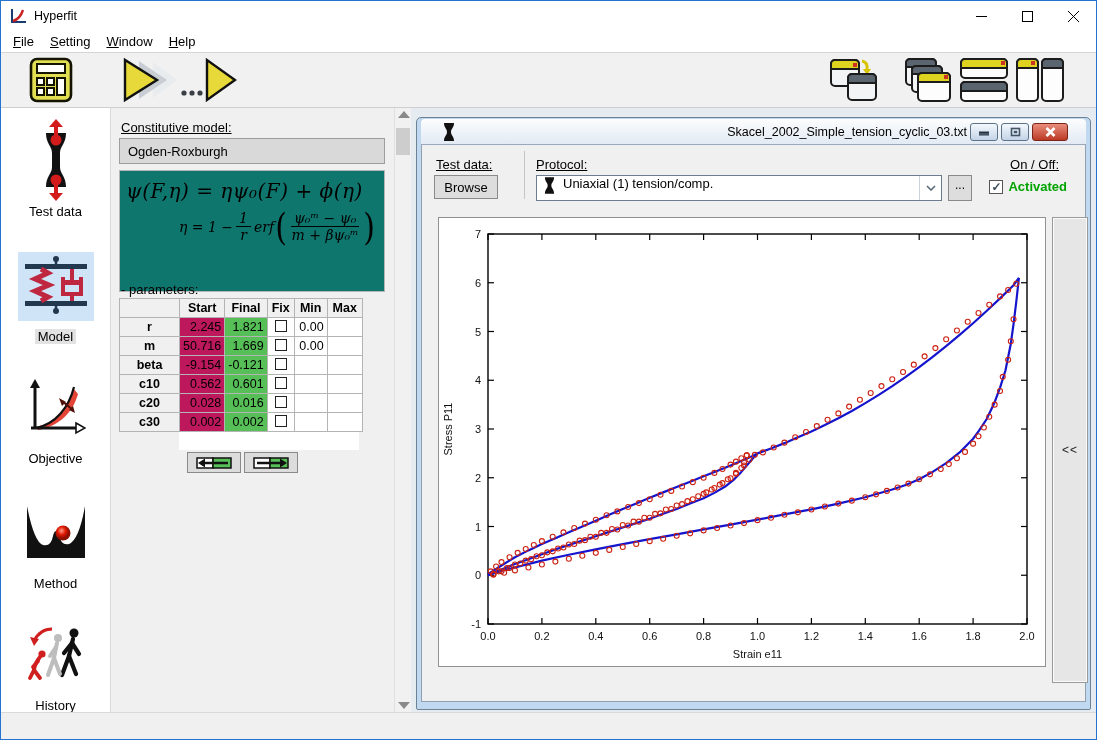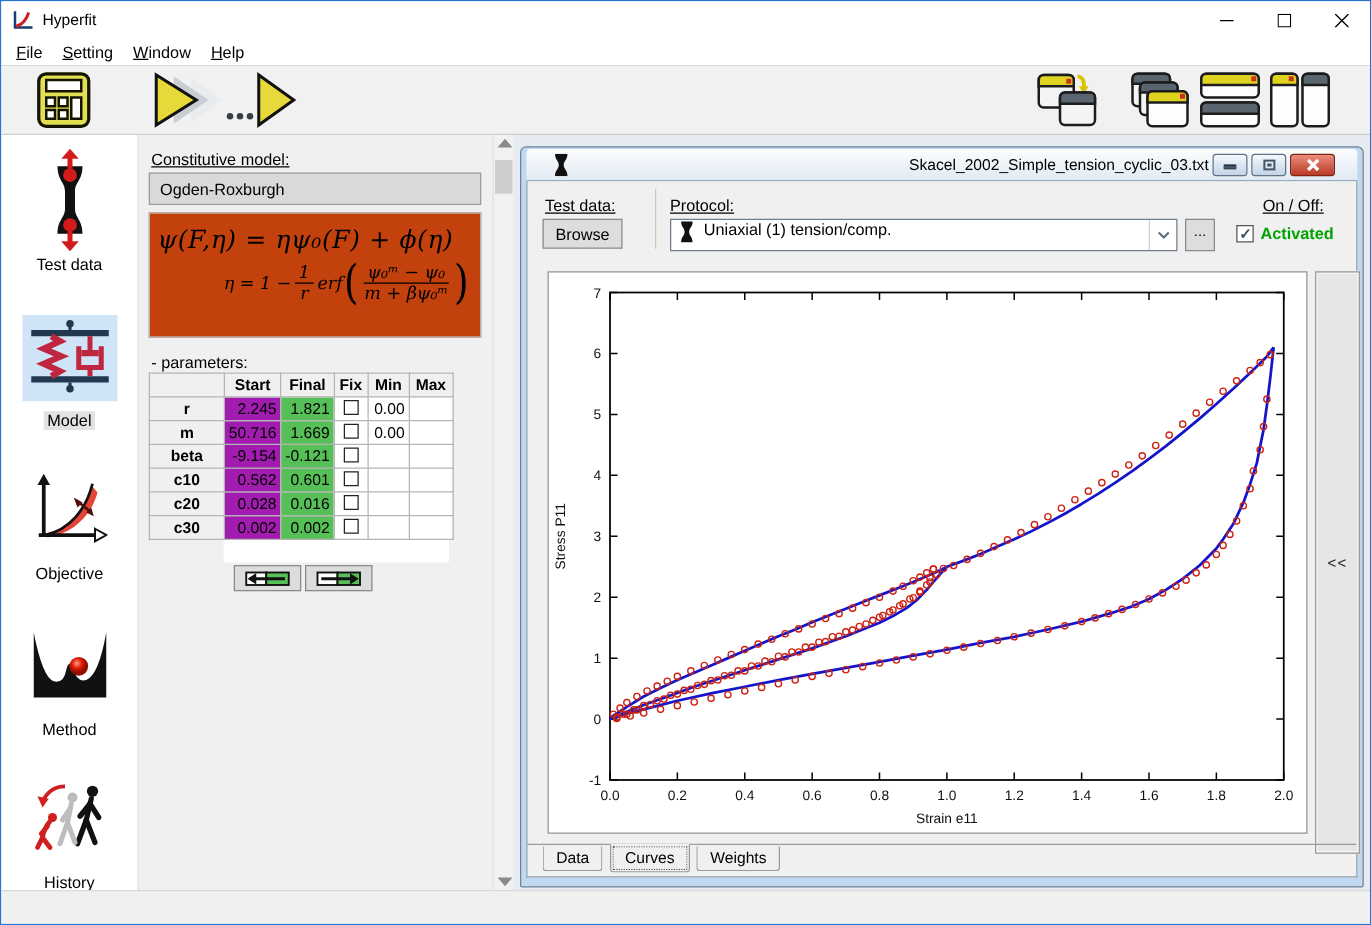--- a/index.html
+++ b/index.html
@@ -39,35 +39,35 @@
   .side-label { font-size:13px; display:inline-block; padding:0 3px; }
   .side-item.selected .icon-box .tile { background:#cfe4f7; }
   .side-item.selected .side-label { background:#e2e2e2; }
 
   
   .model-panel { position:absolute; left:110px; top:0; width:300px; bottom:0; background:#f0f0f0; }
   .underline-label { font-size:13px; text-decoration:underline; }
   .lbl-constitutive { position:absolute; left:10px; top:12px; }
   .model-combo { position:absolute; left:8px; top:30px; width:266px; height:26px; background:#d9d9d9;
                  border:1px solid #9d9d9d; display:flex; align-items:center; padding-left:8px; font-size:13px; }
-  .eq-box { position:absolute; left:8px; top:62px; width:266px; height:100px; background:#c2410c;
+  .eq-box { position:absolute; left:8px; top:62px; width:266px; height:122px; background:#0f766e;
             border:1px solid #b5b5b5; font-family:"DejaVu Serif", serif; font-style:italic; overflow:hidden; }
   .eq1 { font-size:20px; padding:8px 0 0 6px; letter-spacing:0.5px; }
   .eq2 { font-size:14px; display:flex; align-items:center; justify-content:flex-end; padding-right:8px; margin-top:6px; }
   .frac { display:inline-flex; flex-direction:column; text-align:center; margin:0 3px; vertical-align:middle; }
   .frac .num { border-bottom:1px solid #000; padding:0 3px; }
   .big-paren { font-size:30px; font-weight:300; transform:scaleY(1.25); margin:0 1px; font-style:normal; }
   .lbl-params { position:absolute; left:10px; top:174px; font-size:13px; }
 
   .table-underlay { position:absolute; left:68px; top:190px; width:180px; height:152px; background:#fff; }
   table.params { position:absolute; left:8px; top:190px; border-collapse:collapse; font-size:12.5px; }
   table.params th, table.params td { border:1px solid #b4b4b4; height:19px; padding:0 3px; }
   table.params th { background:#f0f0f0; font-weight:bold; text-align:center; }
   table.params td.name { background:#f0f0f0; font-weight:bold; text-align:center; width:60px; }
-  table.params td.start { background:#a21caf; text-align:right; width:45px; }
+  table.params td.start { background:#be185d; text-align:right; width:45px; }
   table.params td.final { background:#57bf57; text-align:right; width:39px; }
   table.params td.fix { background:#fff; text-align:center; width:27px; }
   table.params td.min { background:#fff; text-align:right; width:33px; }
   table.params td.max { background:#fff; text-align:right; width:35px; }
   .fix-cb { width:12px; height:12px; border:1.5px solid #222; background:#fff; display:inline-block; }
 
   .copy-btn { position:absolute; top:344px; width:54px; height:21px; background:#dcdcdc;
               border:1px solid #8a8a8a; display:flex; align-items:center; justify-content:center; }
   .panel-scrollbar { position:absolute; right:0; top:0; bottom:0; width:17px; background:#f1f1f1;
                      border-left:1px solid #e0e0e0; }
@@ -748,24 +748,19 @@
                 <circle cx="75.95" cy="352.375" r="2.5" fill="none" stroke="#cc2211" stroke-width="1.1"></circle>
                 <circle cx="65.17" cy="354.8125" r="2.5" fill="none" stroke="#cc2211" stroke-width="1.1"></circle>
                 <circle cx="54.39" cy="356.7625" r="2.5" fill="none" stroke="#cc2211" stroke-width="1.1"></circle>
               </svg>
           </div>
 
           <div class="expander-btn">
             <span>&lt;&lt;</span>
           </div>
 
-          <div class="tabstrip">
-            <span class="tab first">Data</span>
-            <span class="tab active">Curves</span>
-            <span class="tab">Weights</span>
-          </div>
         </div>
       </div>
     </div>
   </div>
 
   <div class="statusbar"></div>
 </div>
 
 </body></html>

